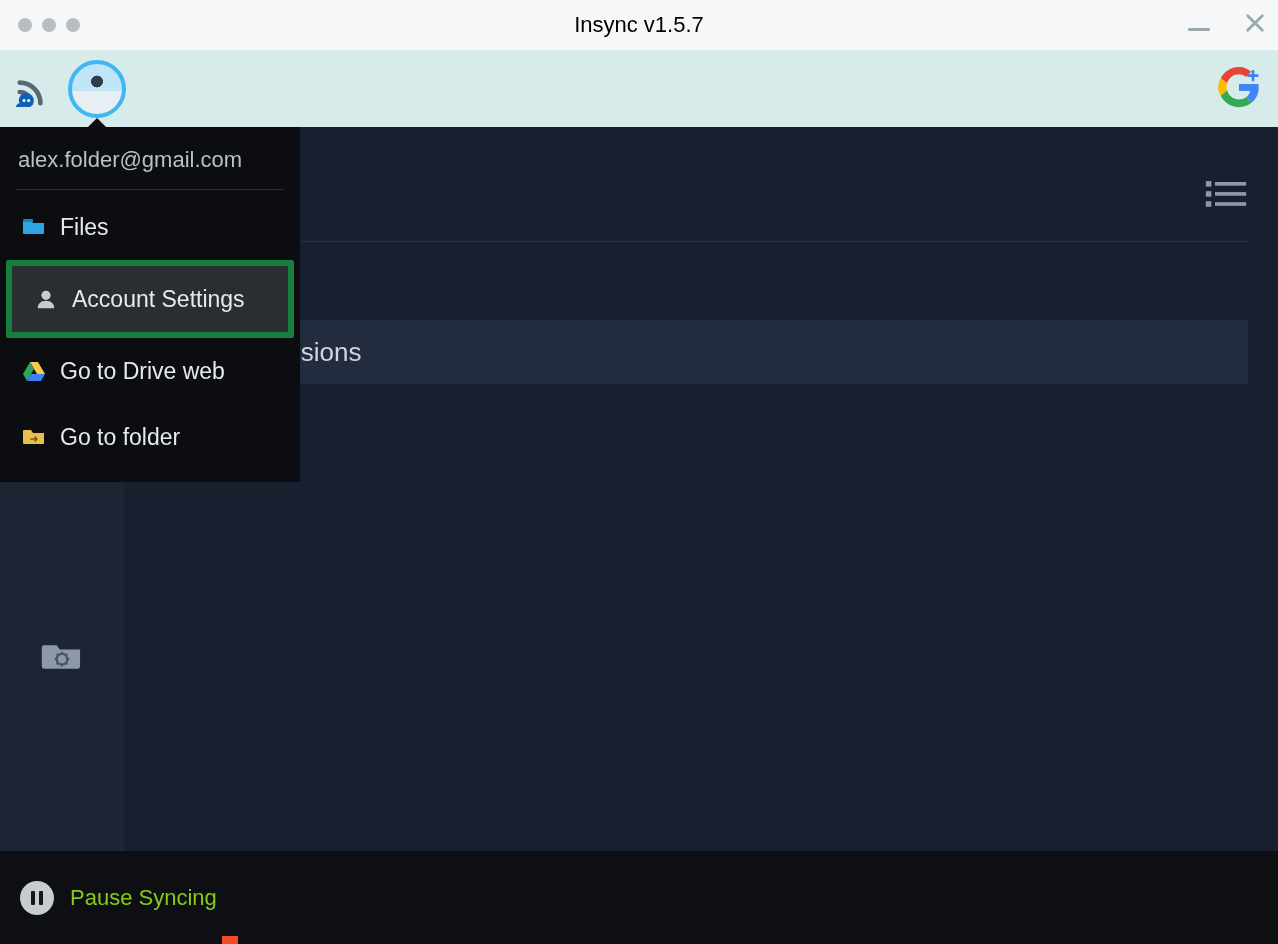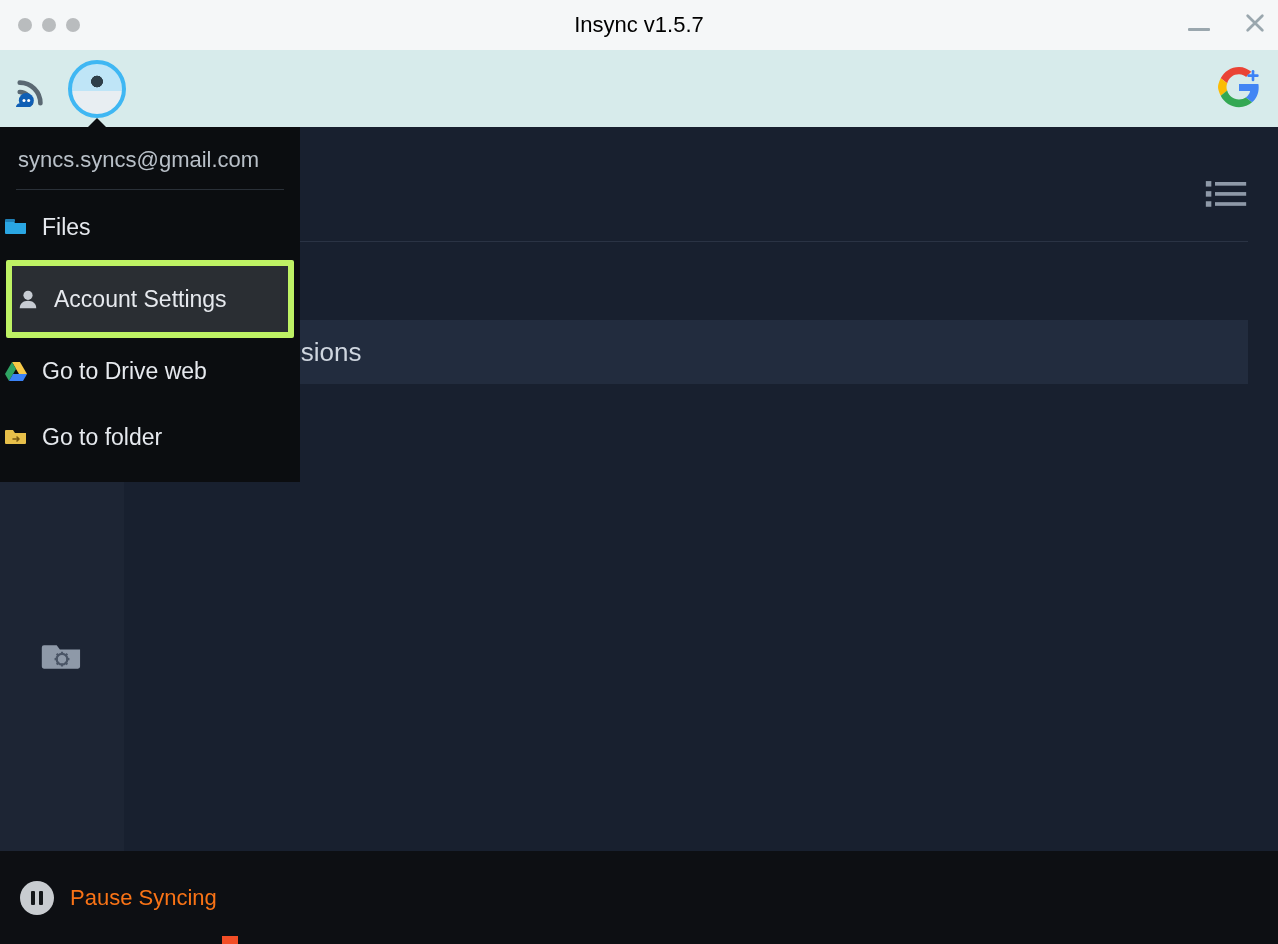--- a/index.html
+++ b/index.html
@@ -96,40 +96,40 @@
     z-index: 50;
     padding-bottom: 12px;
   }
   .dd-email {
     padding: 20px 18px 16px 18px;
     font-size: 22px; color: #b9c0c8;
   }
   .dd-rule { height: 1px; background: #2a3038; margin: 0 16px 4px 16px;}
   .dd-item {
     display: flex; align-items: center; gap: 14px;
-    padding: 0 4px;
+    padding: 0 22px;
     height: 66px;
     font-size: 23px;
   }
   .dd-item.hover { background: #2a2e33; }
   .dd-highlight {
-    border: 6px solid #bef264;
+    border: 6px solid #15803d;
     margin: 0 6px;
     border-radius: 2px;
   }
   .dd-icon { width: 24px; height: 24px; flex: 0 0 24px; display:flex; align-items:center; justify-content:center;}
 
   
   .footer {
     position: absolute; left: 0; right: 0; bottom: 0;
     height: 93px; background: #0d0f13;
     display: flex; align-items: center;
     padding: 0 20px;
     gap: 16px;
-    font-size: 22px; color: #f97316;
+    font-size: 22px; color: #84cc16;
   }
   .pause-btn {
     width: 34px; height: 34px; border-radius: 50%;
     background: #c8ccd0; display: flex; align-items: center; justify-content: center;
   }
   .pause-bars { display:flex; gap:4px; }
   .pause-bars span { width:4px; height:14px; background:#14171a; border-radius:1px;}
   .footer-accent {
     position:absolute; left: 222px; bottom: 0; width: 16px; height: 8px; background: #f24d26;
   }
@@ -249,21 +249,21 @@
         <svg class="folder-ic" viewBox="0 0 32 26">
             <path d="M2 4h10l3 4h15v14a2 2 0 0 1-2 2H2a2 2 0 0 1-2-2V6a2 2 0 0 1 2-2z" fill="#3c4a5f"></path>
           </svg>
         <span>Submissions</span>
       </div>
     </div>
   </div>
 </div>
 
 <div class="dropdown">
-  <div class="dd-email">syncs.syncs@gmail.com</div>
+  <div class="dd-email">alex.folder@gmail.com</div>
   <div class="dd-rule"></div>
 
   <div class="dd-item">
     <div class="dd-icon">
       <svg viewBox="0 0 24 20" width="24" height="20">
           <path d="M2 3h7l2 3h11v10a1 1 0 0 1-1 1H2a1 1 0 0 1-1-1V4a1 1 0 0 1 1-1z" fill="#2aa6e3"></path>
           <rect x="1" y="2" width="10" height="3" rx="1" fill="#1f7fb5"></rect>
         </svg>
     </div>
     <span>Files</span>

